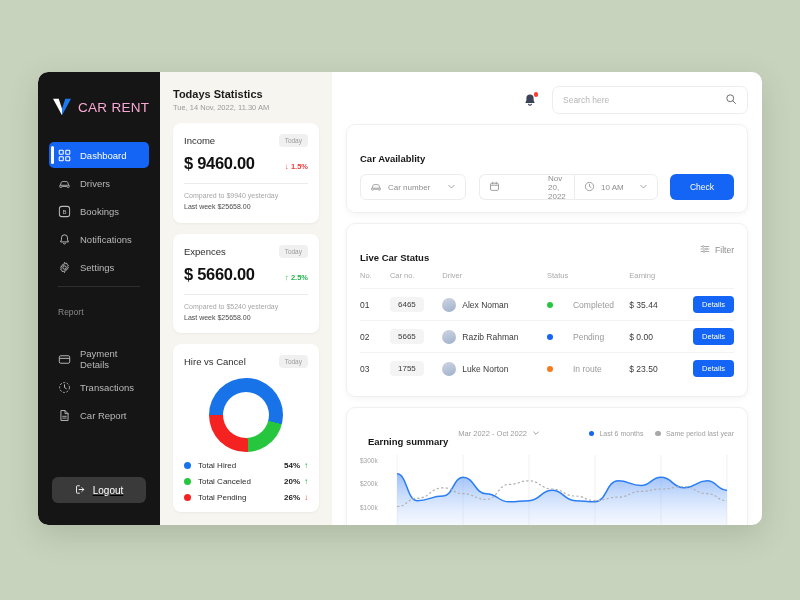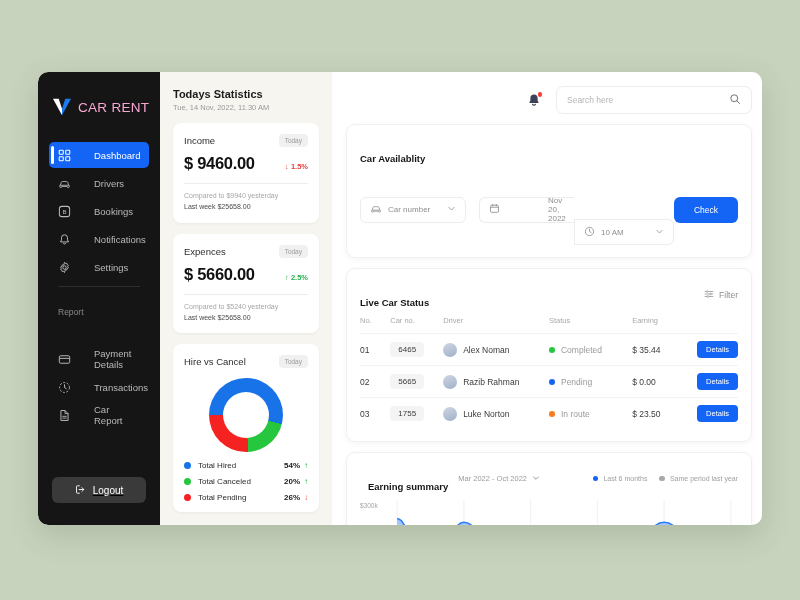--- a/index.html
+++ b/index.html
@@ -26,21 +26,21 @@
     border-radius: 10px 0 0 10px;
     display: flex; flex-direction: column;
     padding: 18px 0 0 0;
     flex: 0 0 122px;
   }
   .brand { display: flex; align-items: center; gap: 6px; padding: 4px 0 0 14px; height: 30px;}
   .brand-mark { width: 20px; height: 18px; position: relative; }
   .brand-name { color: #f9a8d4; font-size: 13.5px; font-weight: normal; letter-spacing: .3px; }
   .nav { margin-top: 22px; display: flex; flex-direction: column; gap: 2px; padding: 0 11px; }
   .nav-item {
-    display: flex; align-items: center; gap: 23px;
+    display: flex; align-items: center; gap: 9px;
     height: 26px; padding: 0 9px;
     border-radius: 5px;
     color: #b9b9b9; font-size: 9.5px;
     cursor: pointer;
     position: relative;
   }
   .nav-item.active { background: #1464f6; color: #fff; }
   .nav-item.active::before {
     content:""; position:absolute; left:2px; top:4px; width:2.5px; height:18px;
     background:#fff; border-radius:2px;
@@ -122,21 +122,21 @@
   .sel {
     height: 26px; border:1px solid #ececec; border-radius:6px;
     display:flex; align-items:center; gap:6px; padding: 0 9px;
     font-size: 8px; color:#8e8e8e; cursor:pointer;
   }
   .sel.date { border-radius: 6px 0 0 6px; border-right:none;gap:48px; }
   .sel.time { border-radius: 0 6px 6px 0; }
   .sel .chev { margin-left:auto; padding-left:8px; }
   .sel-car { width: 106px; margin-right: 13px; }
   .sel-date { width: 95px; }
-  .sel-time { width: 100px; margin-top: 45px; }
+  .sel-time { width: 84px; }
   .check-btn {
     margin-left: auto; background:#1464f6; color:#fff; font-size:8.5px;
     height:26px; width: 64px; border-radius:6px; border:none; cursor:pointer;
     font-family:inherit;
   }
 
   .panel-head { display:flex; justify-content:space-between; }
   .filter { display:flex; align-items:center; gap:5px; font-size:8.5px; color:#8d8d8d; cursor:pointer; }
 
   table.live { width:100%; border-collapse:collapse; margin-top: 8px; }
@@ -145,21 +145,21 @@
     padding: 0 0 8px 0;
   }
   table.live td { padding: 7px 0; border-top:1px solid #f2f2f2; font-size:8.5px; color:#3a3a3a; vertical-align:middle;}
   .no-cell { font-size:7px; color:#8e8e8e; }
   .carno {
     background:#f4f4f4; border-radius:4px; padding: 3px 8px; font-size:8px;
     color:#3b3b3b; display:inline-block; min-width:34px; text-align:center;
   }
   .driver { display:flex; align-items:center; gap:6px; }
   .avatar { width:14px; height:14px; border-radius:50%; flex:0 0 14px; overflow:hidden; position:relative; }
-  .status { display:flex; align-items:center; gap:6px; color:#9a9a9a; font-size:8.5px; }
+  .status { display:flex; align-items:center; gap:20px; color:#9a9a9a; font-size:8.5px; }
   .sdot { width:6px; height:6px; border-radius:50%; flex:0 0 6px; }
   .earn { color:#8f8f8f; font-size:8.5px; }
   .details-btn {
     background:#1464f6; color:#fff; border:none; border-radius:4px;
     font-size:7.5px; padding: 4px 9px; cursor:pointer; font-family:inherit;
   }
 
   .earn-head { display:flex; align-items:center; gap:10px;padding-left:8px; }
   .range { display:flex; align-items:center; gap:5px; font-size:7.5px; color:#9b9b9b; cursor:pointer;}
   .chart-legend { margin-left:auto; display:flex; gap: 12px; align-items:center; }

